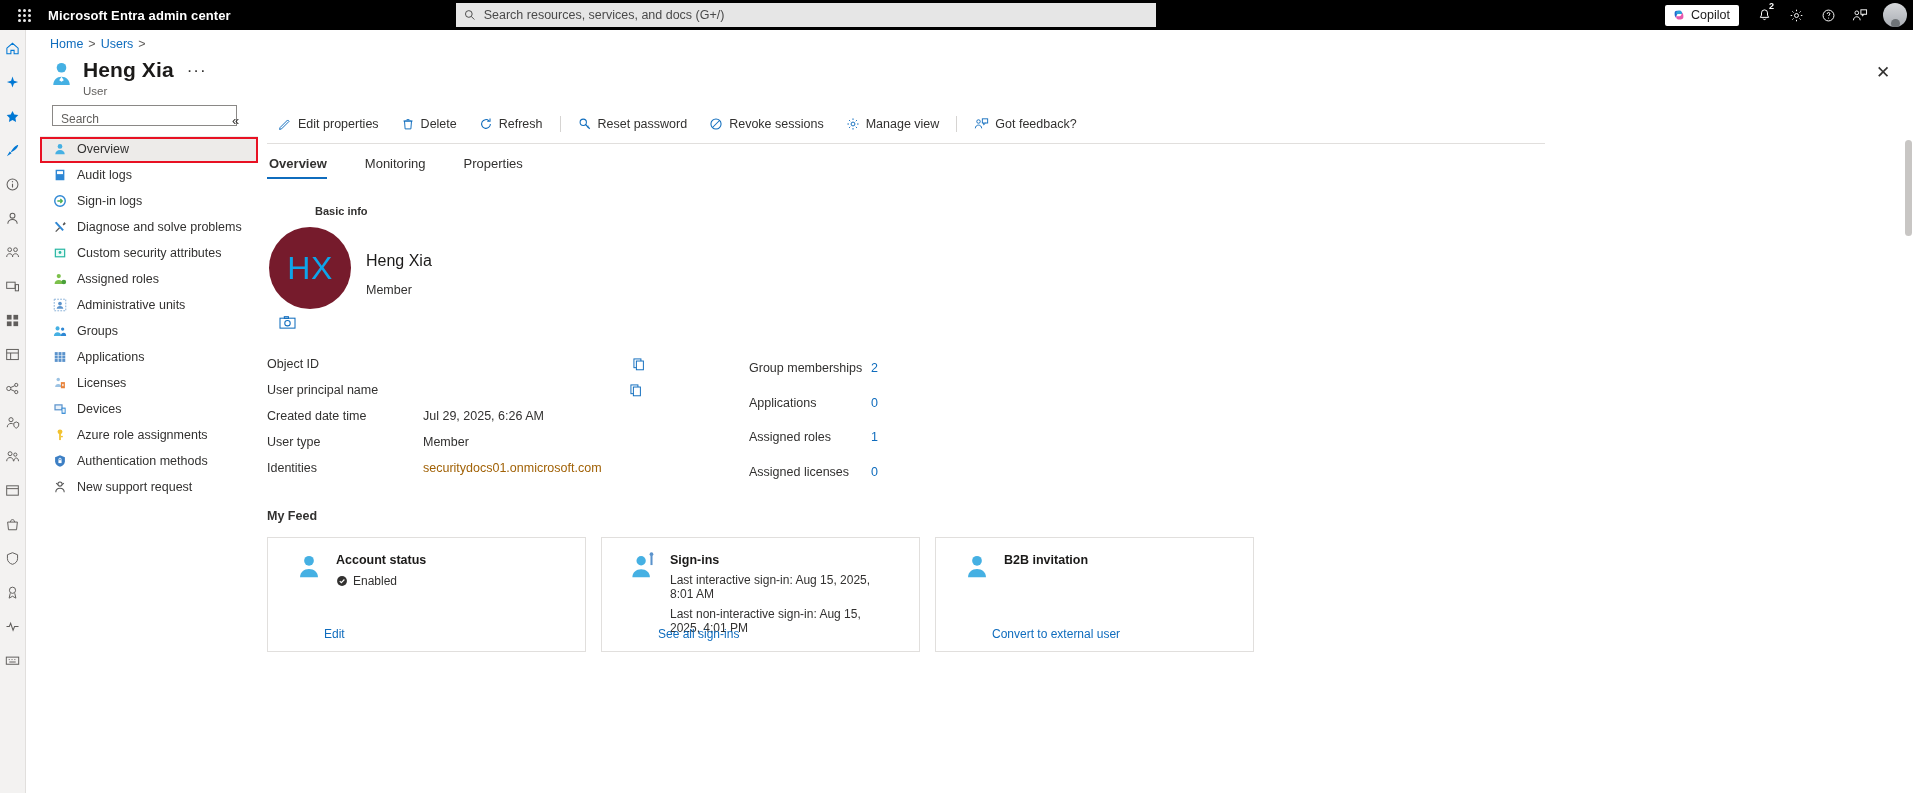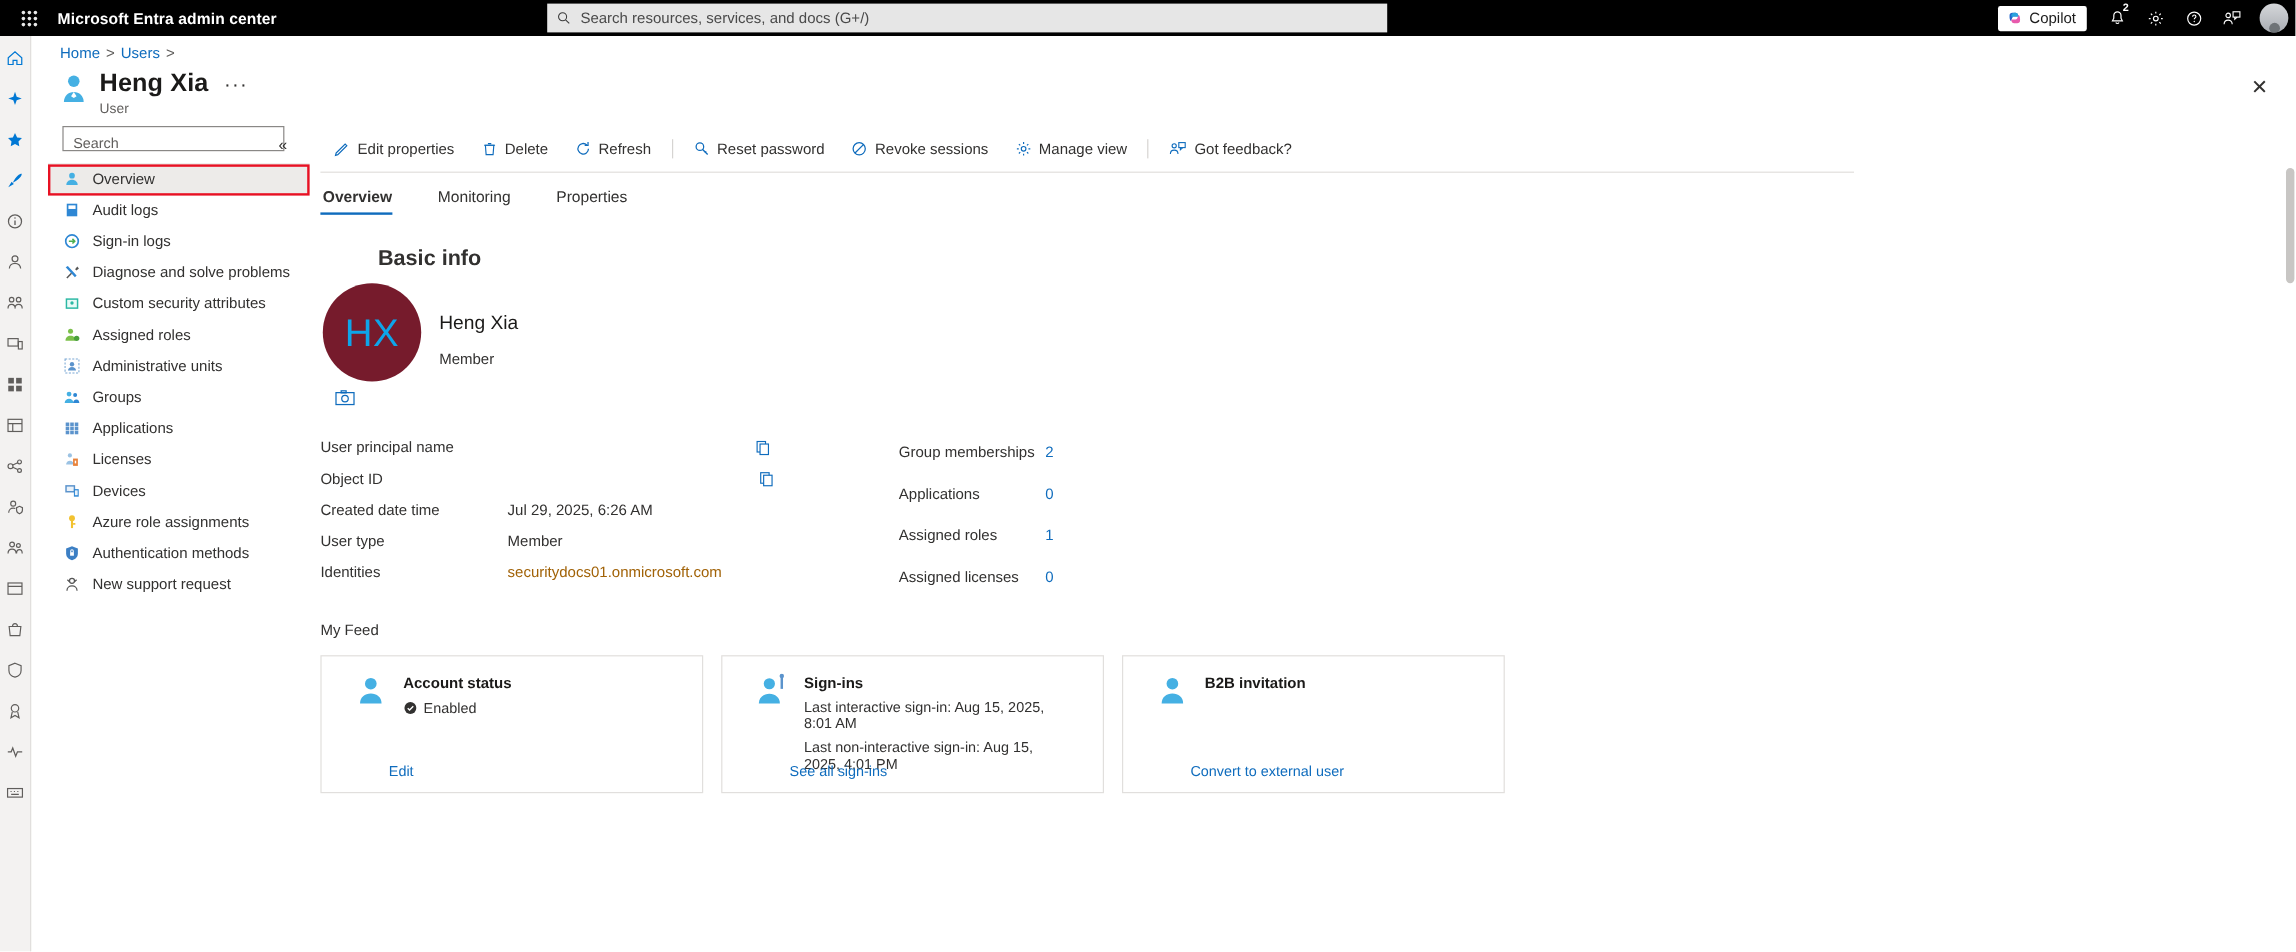--- a/index.html
+++ b/index.html
@@ -95,21 +95,21 @@
   .cmd { display:flex; align-items:center; gap:6px; padding:0 11px; height:26px; color:#323130; cursor:pointer; white-space:nowrap; }
   .cmd .ci { color:#0f6cbd; display:flex; align-items:center; }
   .cmd-sep { width:1px; height:16px; background:#d6d4d2; margin:0 6px; }
   .hr { height:1px; background:#e1dfdd; width:1278px; }
 
   .tabs { display:flex; gap:0; margin-top:6px; }
   .tab { padding:6px 14px 8px 2px; margin-right:22px; font-size:13px; color:#323130; cursor:pointer; position:relative; }
   .tab.active { font-weight:600; }
   .tab.active:after { content:""; position:absolute; left:0; right:14px; bottom:0; height:2px; background:#0f6cbd; }
 
-  .sect-title { font-size:18px; font-weight:600; margin-top:26px; color:#323130;padding-left:48px; }
+  .sect-title { font-size:11px; font-weight:600; margin-top:26px; color:#323130;padding-left:48px; }
 
   .basic { position:relative; margin-top:10px; }
   .av-circle {
     width:82px; height:82px; border-radius:50%; background:#761b2c;
     color:#0ea5e9; font-size:32px; display:flex; align-items:center; justify-content:center;
     letter-spacing:.5px;
   }
   .av-wrap { position:absolute; left:2px; top:0; }
   .cam { margin-top:6px; margin-left:10px; width:17px; height:15px; display:flex; align-items:center; justify-content:center; cursor:pointer; }
   .av-name { position:absolute; left:99px; top:25px; font-size:16px; color:#1b1a19; }
@@ -120,21 +120,21 @@
   .flabel { width:156px; color:#323130; }
   .fval { color:#323130; }
   .fval.link { color:#a16207; cursor:pointer;text-align:center; }
   .copy { position:absolute; left:362px; color:#0f6cbd; cursor:pointer; display:flex; align-items:center; }
 
   .stats { position:absolute; left:482px; top:124px; width:280px; }
   .srow { height:34.5px; display:flex; align-items:center; font-size:12.5px; }
   .slabel { width:122px; color:#323130; }
   .sval { color:#0f6cbd; cursor:pointer; }
 
-  .feed-title { position:absolute; left:0; top:282px; font-size:12.5px; font-weight:400; }
+  .feed-title { position:absolute; left:0; top:282px; font-size:12.5px; font-weight:700; }
   .cards { position:absolute; left:0; top:310px; display:flex; gap:15px; }
   .card { width:319px; height:115px; border:1px solid #e1dfdd; background:#fff; position:relative; padding:13px 26px; }
   .card-head { display:flex; align-items:flex-start; gap:12px; }
   .card-pic { width:30px; height:30px; flex:0 0 30px; display:flex; align-items:center; justify-content:center; }
   .card-title { font-size:12.5px; font-weight:600; color:#1b1a19; margin-top:2px; }
   .card-line { font-size:12px; color:#323130; margin-top:6px; }
   .status-line { display:flex; align-items:center; gap:5px; font-size:12px; margin-top:7px; }
   .card-link { position:absolute; bottom:10px; color:#0f6cbd; font-size:12px; cursor:pointer; }
   .card-link.c1 { left:56px; }
   .card-link.c2 { left:56px; }
@@ -629,33 +629,33 @@
           <circle cx="9" cy="8.7" r="2.9" fill="none" stroke="#0f6cbd" stroke-width="1.1"></circle>
           <rect x="5.6" y="1.8" width="4.4" height="1.8" fill="none" stroke="#0f6cbd" stroke-width="1.1"></rect>
         </svg>
       </div>
     </div>
     <div class="av-name">Heng Xia</div>
     <div class="av-role">Member</div>
 
     <div class="fields">
       <div class="frow">
-        <span class="flabel">User principal name</span>
+        <span class="flabel">Object ID</span>
         <span class="fval"></span>
-        <span class="copy">
+        <span class="copy" style="left:365px;">
           <svg width="14" height="14" viewBox="0 0 16 16">
               <rect x="2.2" y="2.2" width="8" height="10" fill="none" stroke="#0f6cbd" stroke-width="1.1"></rect>
               <rect x="5" y="4.6" width="8" height="10" fill="#fff" stroke="#0f6cbd" stroke-width="1.1"></rect>
             </svg>
         </span>
       </div>
       <div class="frow">
-        <span class="flabel">Object ID</span>
+        <span class="flabel">User principal name</span>
         <span class="fval"></span>
-        <span class="copy" style="left:365px;">
+        <span class="copy">
           <svg width="14" height="14" viewBox="0 0 16 16">
               <rect x="2.2" y="2.2" width="8" height="10" fill="none" stroke="#0f6cbd" stroke-width="1.1"></rect>
               <rect x="5" y="4.6" width="8" height="10" fill="#fff" stroke="#0f6cbd" stroke-width="1.1"></rect>
             </svg>
         </span>
       </div>
       <div class="frow">
         <span class="flabel">Created date time</span>
         <span class="fval">Jul 29, 2025, 6:26 AM</span>
       </div>

